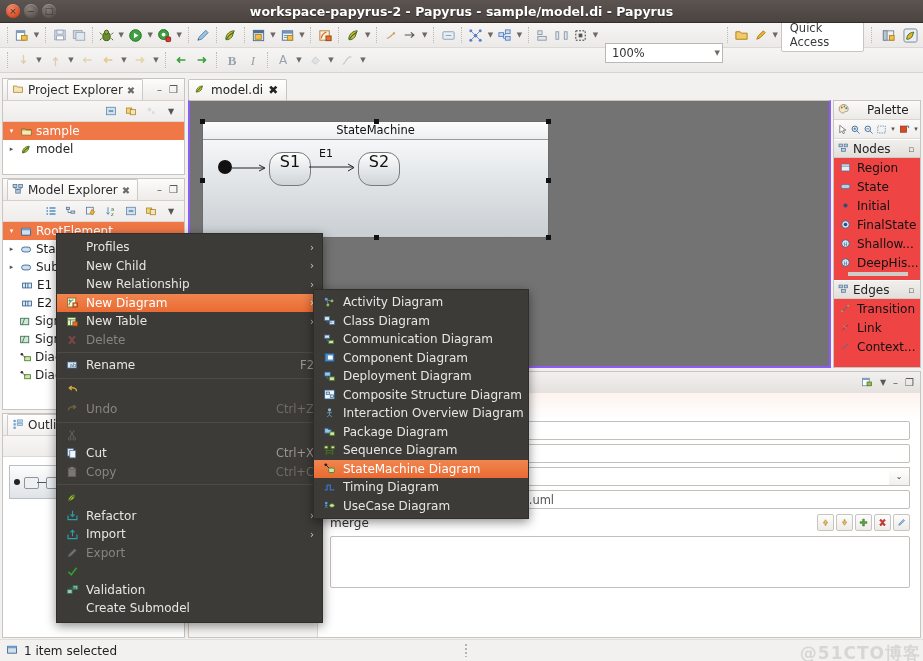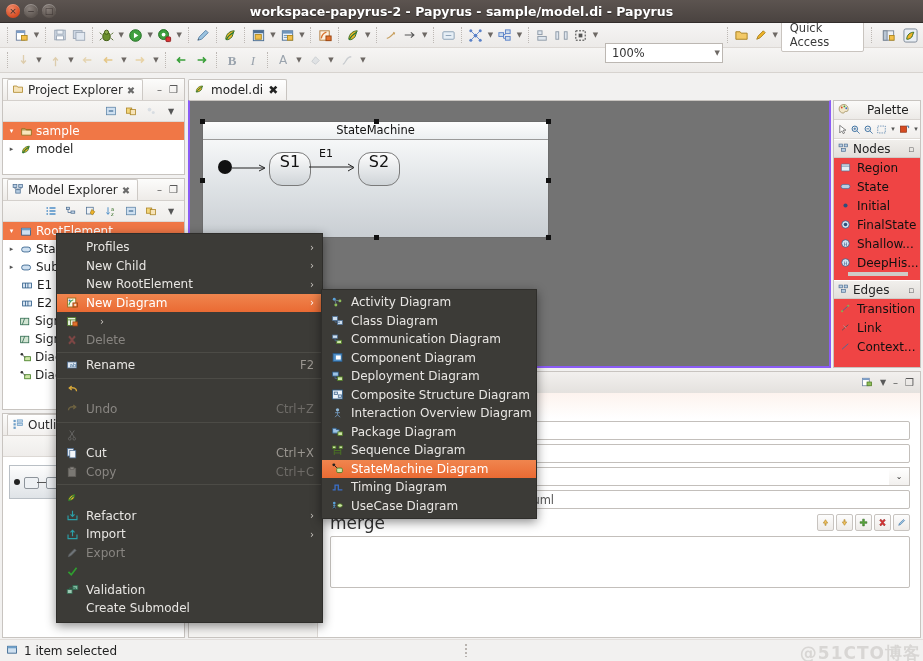--- a/index.html
+++ b/index.html
@@ -133,21 +133,21 @@
     background:linear-gradient(180deg,#f1efec,#e2dfdb);border-top:1px solid #fff;border-bottom:1px solid #cfcbc7;
   }
   .drawer .dch{margin-left:auto;padding-right:6px;color:#666;font-size:9px;}
   .pitem{height:19px;display:flex;align-items:center;gap:5px;padding-left:5px;font-size:12px;color:#111;}
   .pitem .pi{width:13px;height:13px;display:flex;align-items:center;justify-content:center;}
 
   
   .propsbody{background:#fff;position:absolute;left:0;right:0;top:41px;bottom:0;}
   .tabcol{position:absolute;left:0;top:0;width:128px;bottom:0;background:#f6f5f3;border-right:1px solid #ddd9d5;}
   .fieldrow{display:flex;align-items:center;height:23px;padding:0 10px 0 12px;gap:8px;}
-  .flabel{width:0px;font-size:17px;color:#333;}
+  .flabel{width:0px;font-size:12px;color:#333;}
   .finput{
     flex:1;height:19px;background:#fff;border:1px solid #c3bfbb;border-radius:2px;
     font-size:11.5px;color:#555;display:flex;align-items:center;padding:0 6px;box-sizing:border-box;
   }
   .combo{display:flex;flex:1;}
   .combobtn{width:21px;height:19px;border:1px solid #c3bfbb;border-left:none;background:linear-gradient(180deg,#fff,#f2f0ee);
     display:flex;align-items:center;justify-content:center;font-size:8px;color:#333;box-sizing:border-box;}
   .minibtns{margin-left:auto;display:flex;gap:2px;}
   .mb{width:15px;height:15px;border:1px solid #c8c4c0;background:linear-gradient(180deg,#fdfdfd,#eeebe8);
       display:flex;align-items:center;justify-content:center;font-size:9px;border-radius:2px;}
@@ -975,21 +975,21 @@
       <span class="mtext">Profiles</span>
       <span class="sub">›</span>
     </div>
     <div class="mi">
       <span class="mico"></span>
       <span class="mtext">New Child</span>
       <span class="sub">›</span>
     </div>
     <div class="mi">
       <span class="mico"></span>
-      <span class="mtext">New RootElement</span>
+      <span class="mtext">New Relationship</span>
       <span class="sub">›</span>
     </div>
     <div class="mi hl">
       <span class="mico">
         <svg width="13" height="13" viewBox="0 0 16 16">
             <rect x="2" y="2.5" width="10" height="11" fill="#fdf6e6" stroke="#8c6a18"></rect>
             <path d="M3.5 11.5 C4 8 6 5.5 9 4.5" stroke="#3aa03a" stroke-width="1.3" fill="none"></path>
             <circle cx="4.5" cy="5.5" r="1.3" fill="#3a6fc8"></circle>
             <rect x="8.5" y="8.5" width="5.5" height="5" fill="#e2712e" stroke="#9a4612"></rect>
             <path d="M11.3 9.5 v3 M9.8 11 h3" stroke="#fff" stroke-width="1"></path>
@@ -999,20 +999,21 @@
       <span class="sub">›</span>
     </div>
     <div class="mi">
       <span class="mico">
         <svg width="13" height="13" viewBox="0 0 16 16">
             <rect x="2" y="3" width="10" height="10" fill="#e8f0e0" stroke="#4d7a22"></rect>
             <path d="M2 6 h10 M5.5 6 v7" stroke="#4d7a22"></path>
             <rect x="8.5" y="8.5" width="5.5" height="5" fill="#e2712e" stroke="#9a4612"></rect>
           </svg>
       </span>
+      <span class="mtext">New Table</span>
       <span class="sub">›</span>
     </div>
     <div class="mi dis">
       <span class="mico">
         <svg width="12" height="12" viewBox="0 0 16 16" opacity=".55">
             <path d="M3 4 L5 2 L8 5.5 L11 2 L13 4 L9.5 8 L13 12 L11 14 L8 10.5 L5 14 L3 12 L6.5 8 Z" fill="#b35050"></path>
           </svg>
       </span>
       <span class="mtext">Delete</span>
     </div>
@@ -1135,21 +1136,21 @@
       </span>
       <span class="mtext">Validation</span>
     </div>
     <div class="mi">
       <span class="mico"></span>
       <span class="mtext">Create Submodel</span>
       <span class="sub"></span>
     </div>
   </div>
 
-  <div class="menu" style="left:321px;top:289px;width:214px;padding:3px 0;">
+  <div class="menu" style="left:313px;top:289px;width:214px;padding:3px 0;">
     <div class="mi">
       <span class="mico">
         <svg width="13" height="13" viewBox="0 0 16 16">
             <circle cx="4" cy="4" r="1.8" fill="#5aa0d8"></circle>
             <circle cx="11" cy="6" r="1.8" fill="#8fbf5a"></circle>
             <circle cx="6" cy="11" r="1.8" fill="#8fbf5a"></circle>
             <path d="M5 5 L10 6 M5 5.5 L6 9.5" stroke="#6f8aa0"></path>
           </svg>
       </span>
       <span class="mtext">Activity Diagram</span>

